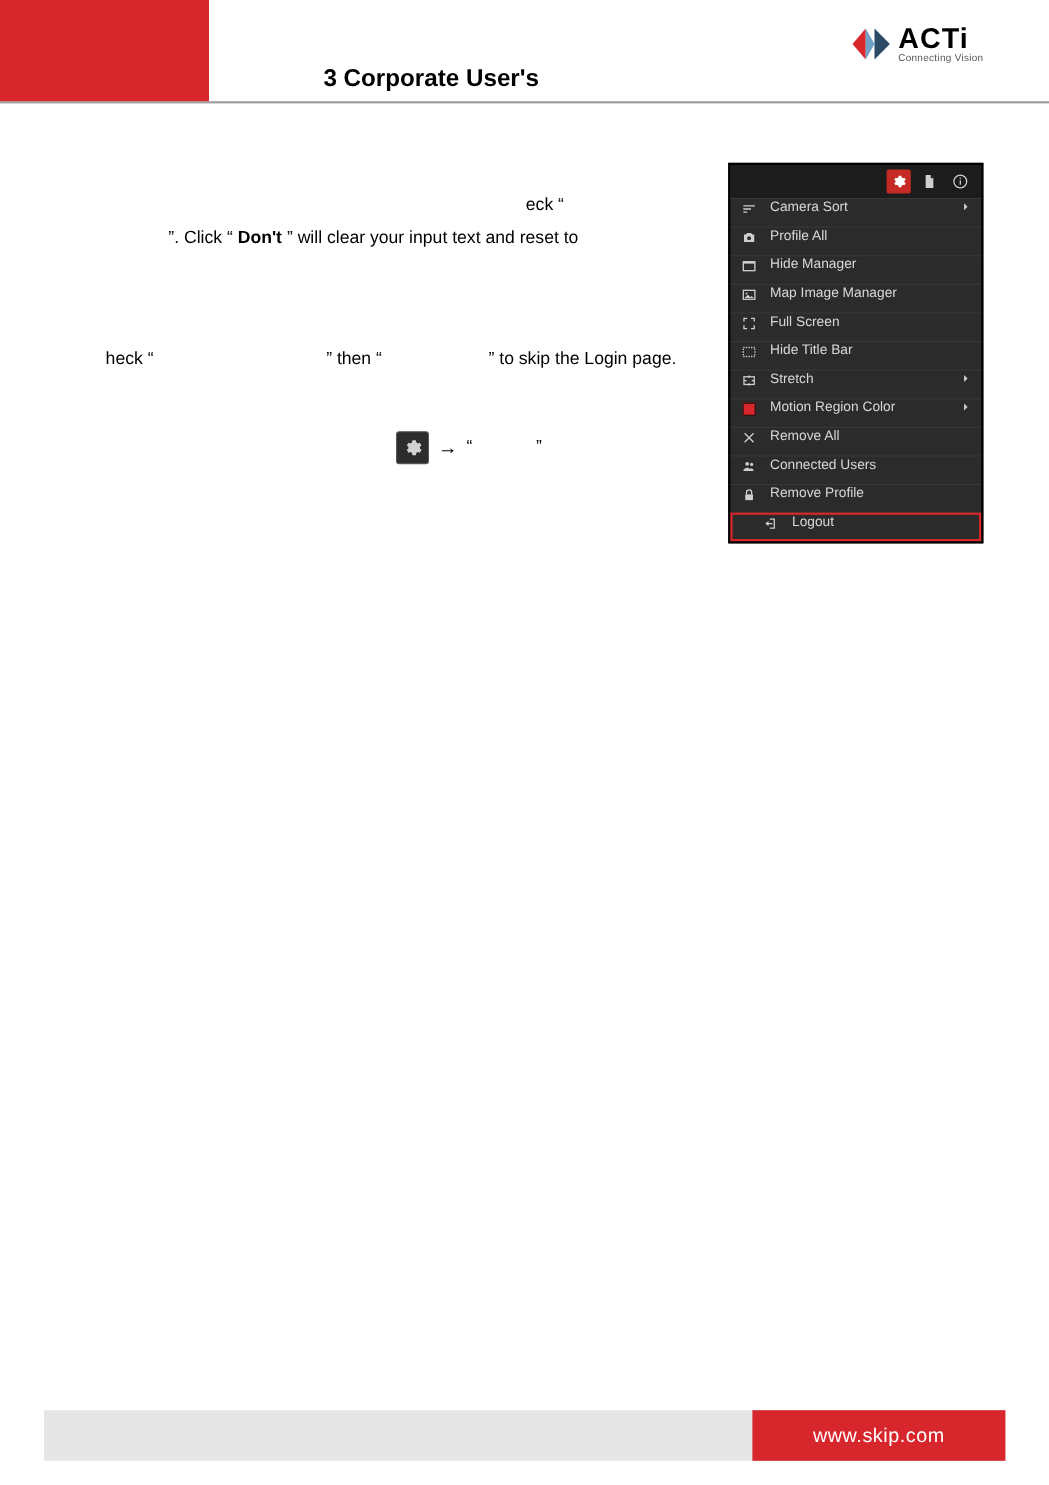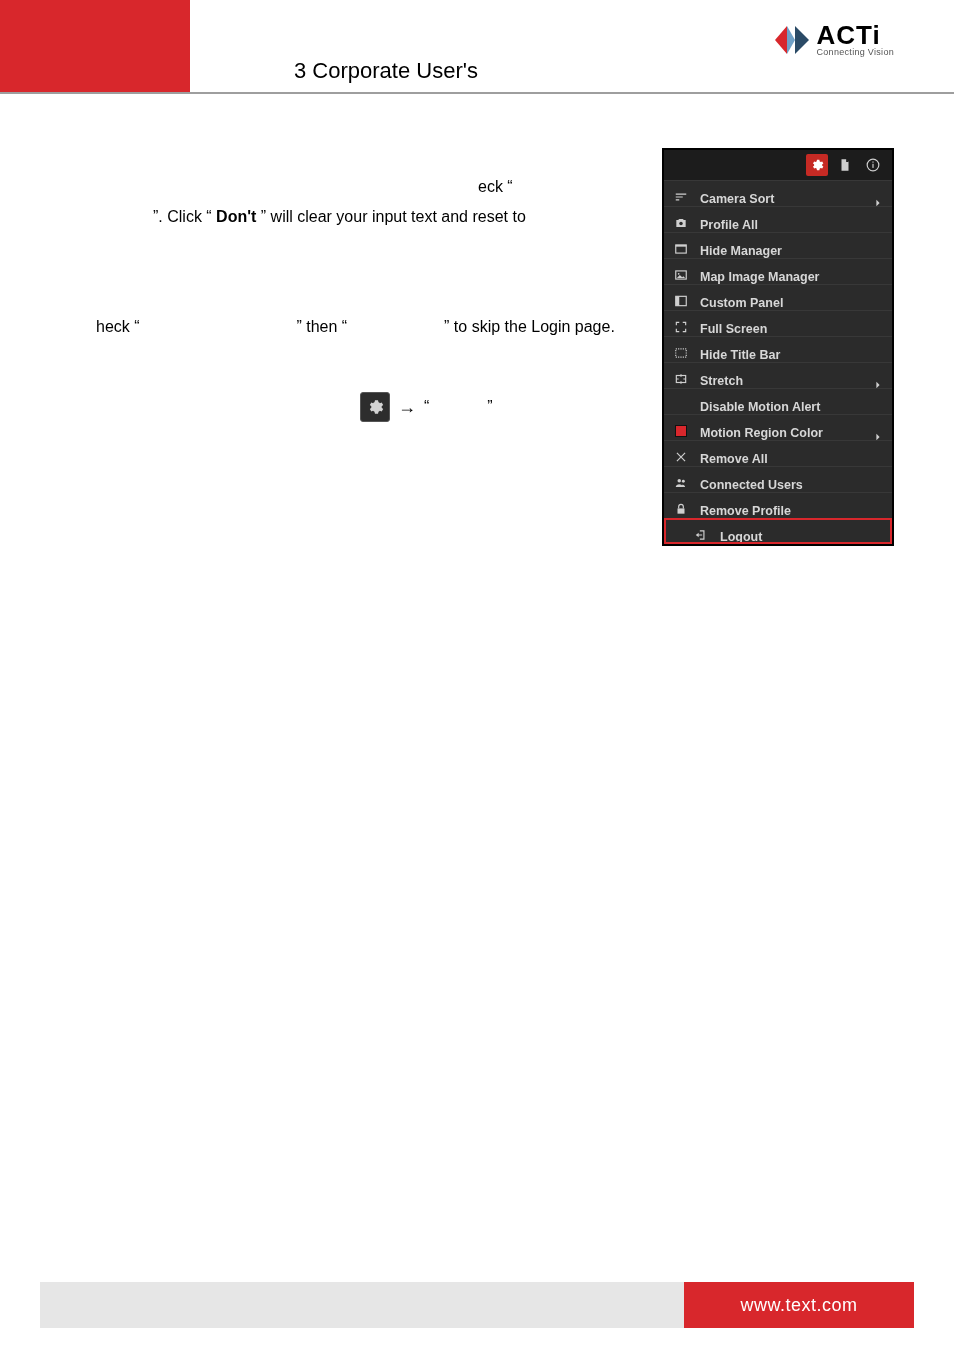--- a/index.html
+++ b/index.html
@@ -2,21 +2,21 @@
 <html><head>
 <meta charset="utf-8">
 <style>
   * { box-sizing: border-box; margin: 0; padding: 0; }
   html, body { width: 954px; height: 1350px; font-family: Arial, Helvetica, sans-serif; background: #fff; color:#000; }
   .page { position: relative; width: 954px; height: 1350px; }
 
   
   .topbar { position: relative; width: 100%; height: 94px; background: #fff; border-bottom: 2px solid #9e9e9e; }
   .red-block { position: absolute; left: 0; top: 0; width: 190px; height: 92px; background: #d8272c; }
-  .doc-title { position: absolute; left: 294px; top: 58px; font-size: 22px; font-weight: normal; color:#000; }
+  .doc-title { position: absolute; left: 294px; top: 58px; font-size: 22px; font-weight: bold; color:#000; }
   .logo { position: absolute; right: 60px; top: 22px; display:flex; align-items:center; gap:6px; }
   .logo-mark { width:38px; height:36px; position:relative; }
   .logo-mark svg { width:38px; height:36px; display:block; }
   .logo-text { display:flex; flex-direction:column; }
   .logo-name { font-size:26px; font-weight:900; letter-spacing:1px; color:#000; line-height:24px; }
   .logo-tag { font-size:9px; color:#555; letter-spacing:0.3px; }
 
   
   .content { position:absolute; left:40px; top:150px; right:40px; }
   .p1 { position:absolute; left:438px; top:28px; font-size:16px; }
@@ -30,21 +30,21 @@
   .q-open, .q-close { font-size:16px; }
 
   
   .menu-panel { position:absolute; right:60px; top:148px; width:232px; background:#2b2b2b; border:2px solid #000; font-size:12.5px; color:#d7d7d7; }
   .menu-tabs { display:flex; align-items:center; justify-content:flex-end; gap:6px; padding:4px 8px; background:#1c1c1c; }
   .menu-tab { width:22px; height:22px; display:flex; align-items:center; justify-content:center; border-radius:2px; }
   .menu-tab svg { width:14px; height:14px; fill:#cfcfcf; }
   .menu-tab.active { background:#c62a24; }
   .menu-tab.active svg { fill:#fff; }
   .menu-list { display:flex; flex-direction:column; }
-  .menu-row { display:flex; align-items:flex-end; height:26px; padding:0 8px; border-top:1px solid #383838; cursor:default;font-weight:bold; }
+  .menu-row { display:flex; align-items:flex-start; height:26px; padding:0 8px; border-top:1px solid #383838; cursor:default; }
   .menu-row .rico { width:18px; height:18px; margin-right:10px; display:flex; align-items:center; justify-content:center; }
   .menu-row .rico svg { width:14px; height:14px; fill:#cfcfcf; }
   .menu-row .rlabel { flex:1; }
   .menu-row .chev { width:10px; height:10px; }
   .menu-row .chev svg{ width:8px; height:8px; fill:#cfcfcf; }
   .menu-row.highlight { outline: 2px solid #d8272c; outline-offset:-2px;padding-left:28px; }
   .swatch { width:12px; height:12px; background:#d8272c; border:1px solid #111; }
   .noicon .rico { visibility:hidden; }
 
   
@@ -160,29 +160,20 @@
               <rect x="3" y="5" width="18" height="14" fill="none" stroke="#cfcfcf" stroke-width="2"></rect>
               <circle cx="8" cy="10" r="1.5"></circle>
               <path d="M5 17l5-5 4 4 2-2 3 3"></path>
             </svg>
           </span>
           <span class="rlabel">Map Image Manager</span>
         </div>
         <div class="menu-row">
           <span class="rico">
             <svg viewBox="0 0 24 24">
-              <rect x="3" y="4" width="18" height="16" fill="none" stroke="#cfcfcf" stroke-width="2"></rect>
-              <rect x="3" y="4" width="6" height="16"></rect>
-            </svg>
-          </span>
-          <span class="rlabel">Custom Panel</span>
-        </div>
-        <div class="menu-row">
-          <span class="rico">
-            <svg viewBox="0 0 24 24">
               <path d="M3 3h6v2H5v4H3zm12 0h6v6h-2V5h-4zM3 15h2v4h4v2H3zm16 0h2v6h-6v-2h4z"></path>
             </svg>
           </span>
           <span class="rlabel">Full Screen</span>
         </div>
         <div class="menu-row">
           <span class="rico">
             <svg viewBox="0 0 24 24">
               <rect x="3" y="5" width="18" height="14" fill="none" stroke="#cfcfcf" stroke-width="2" stroke-dasharray="2 2"></rect>
             </svg>
@@ -194,24 +185,20 @@
             <svg viewBox="0 0 24 24">
               <rect x="4" y="6" width="16" height="12" fill="none" stroke="#cfcfcf" stroke-width="2"></rect>
               <path d="M8 12H4m16 0h-4m-4-4V4m0 16v-4" stroke="#cfcfcf" stroke-width="2"></path>
             </svg>
           </span>
           <span class="rlabel">Stretch</span>
           <span class="chev"><svg viewBox="0 0 10 10">
               <path d="M3 1l4 4-4 4z"></path>
             </svg></span>
         </div>
-        <div class="menu-row noicon">
-          <span class="rico"></span>
-          <span class="rlabel">Disable Motion Alert</span>
-        </div>
         <div class="menu-row">
           <span class="rico">
             <span class="swatch"></span>
           </span>
           <span class="rlabel">Motion Region Color</span>
           <span class="chev"><svg viewBox="0 0 10 10">
               <path d="M3 1l4 4-4 4z"></path>
             </svg></span>
         </div>
         <div class="menu-row">
@@ -247,16 +234,16 @@
               <path d="M10 4h8v16h-8v-2h6V6h-6z"></path>
               <path d="M3 12l5-4v3h6v2H8v3z"></path>
             </svg>
           </span>
           <span class="rlabel">Logout</span>
         </div>
       </div>
   </div>
 
   <div class="footer">
-    <div class="footer-red">www.text.com</div>
+    <div class="footer-red">www.skip.com</div>
   </div>
 
 </div>
 
 </body></html>

